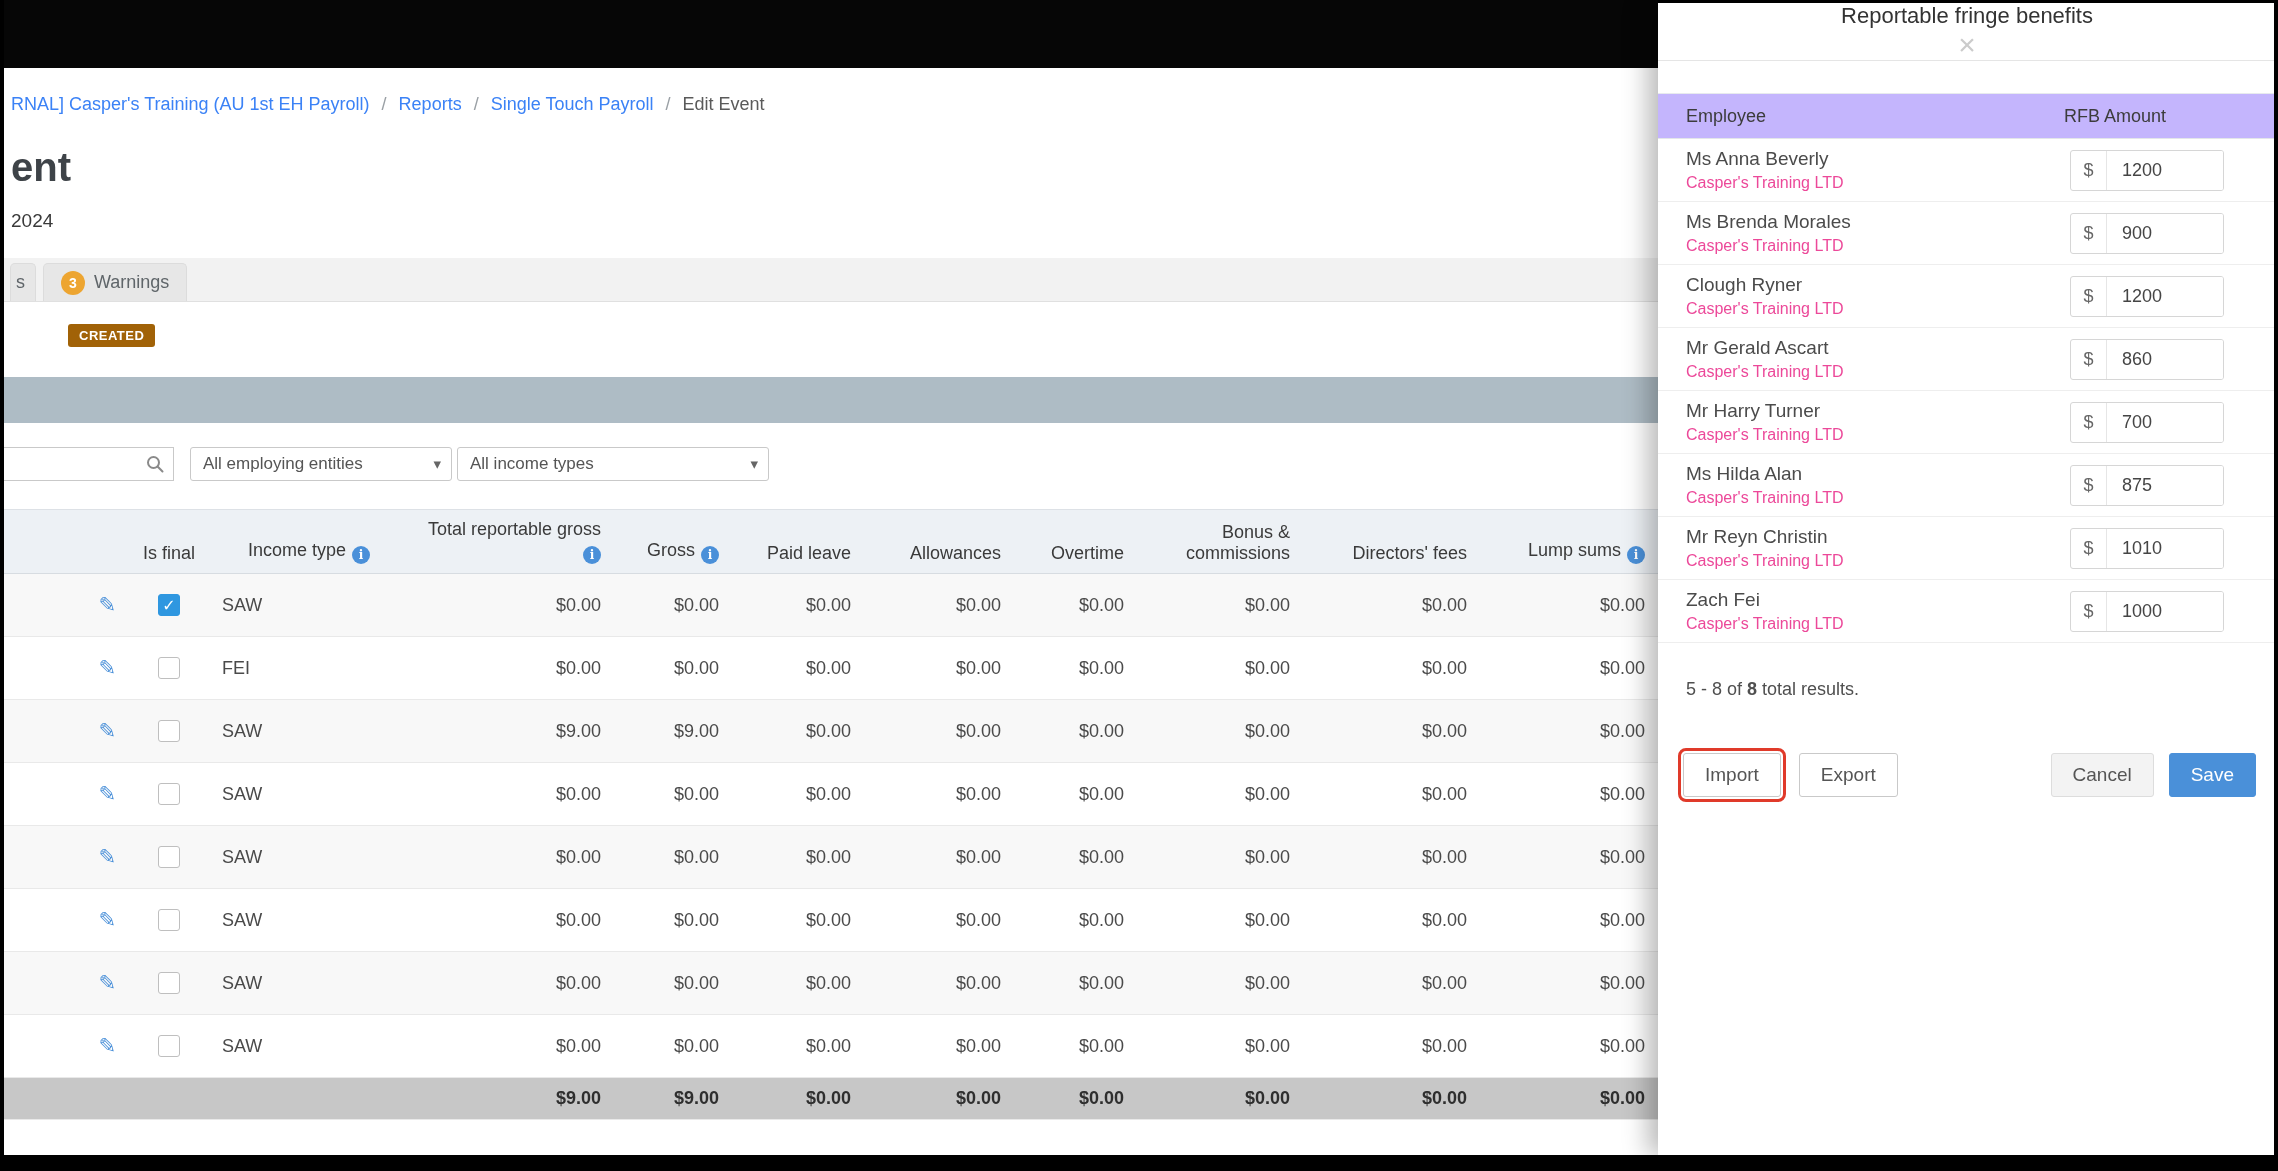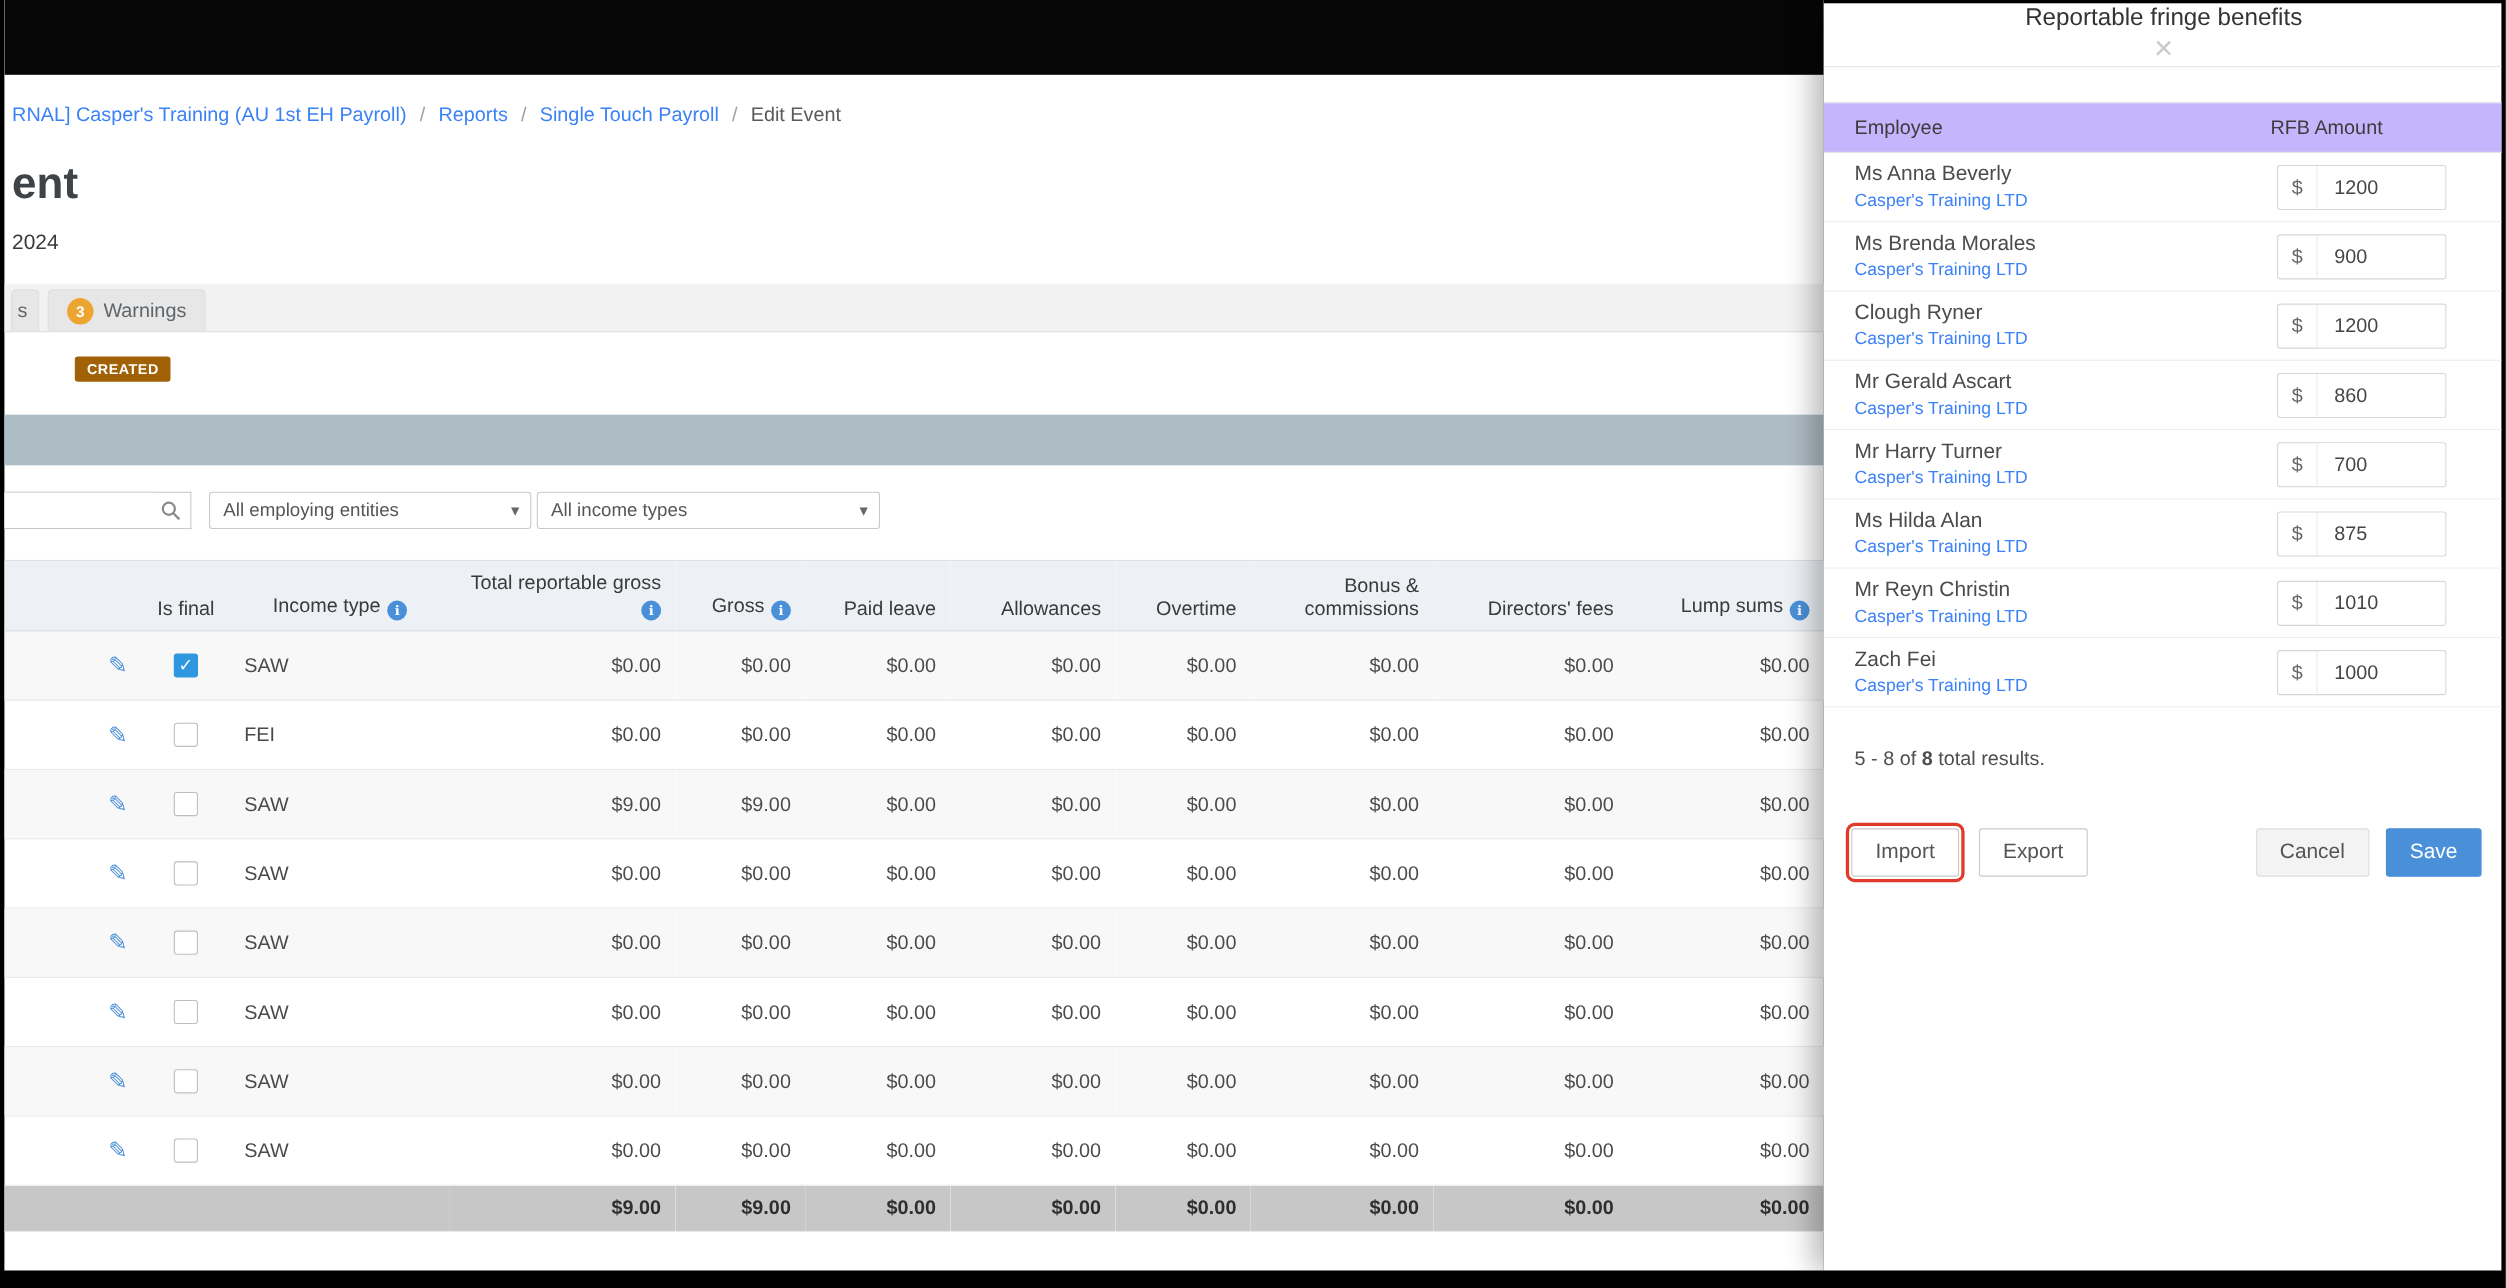--- a/index.html
+++ b/index.html
@@ -39,21 +39,21 @@
 
   .filters { margin-top: 24px; display: flex; align-items: center; }
   .search-box { width: 170px; height: 34px; border: 1px solid #c9c9c9; border-left: none; display: flex;
                 align-items: center; background: #fff; }
   .search-input { border: none; outline: none; flex: 1; min-width: 0; height: 100%; font-size: 17px;
                   padding-left: 8px; font-family: inherit; color: #444; }
   .search-icon { padding: 0 8px 0 2px; display: flex; }
   .dropdown { height: 34px; border: 1px solid #c9c9c9; border-radius: 3px; background: #fff; display: flex;
               align-items: center; justify-content: space-between; padding: 0 10px 0 12px; font-size: 17px;
               color: #555; cursor: pointer; }
-  .dd-entities { width: 293px; margin-left: 16px; text-align: right; }
+  .dd-entities { width: 262px; margin-left: 16px; text-align: right; }
   .dd-income   { width: 312px; margin-left: 5px; }
   .chevron::after { content: "▾"; color: #666; font-size: 15px; }
 
   .stp-table { margin-top: 28px; width: 1654px; border-collapse: collapse; table-layout: fixed; font-size: 18px; }
   .stp-table thead th { background: #edf1f5; border-top: 1px solid #dde1e6; border-bottom: 1px solid #d7dce1;
                         font-weight: normal; color: #3a3a3a; padding: 9px 13px; vertical-align: bottom; line-height: 21px; margin-top: 44px; }
   th.c-num, td.c-num { text-align: right; }
   th.c-check { text-align: center; }
   .stp-table td { height: 63px; padding: 0 13px; border-bottom: 1px solid #e9e9e9; color: #4a4a4a; overflow: hidden; }
   .data-row:nth-child(odd) { background: #f8f8f8; }
@@ -79,21 +79,21 @@
   .modal-title { font-size: 22px; color: #333; }
   .close-icon { font-size: 30px; color: #cbcbcb; line-height: 1; cursor: pointer; }
   .close-icon::after { content: "×"; }
   .m-cols { margin-top: 32px; height: 46px; background: #c4b5fd; border-top: 1px solid #e7eaee;
             border-bottom: 1px solid #e3e6ea; display: flex; align-items: center; font-size: 18px; color: #3c3c3c; }
   .m-col-emp { width: 406px; padding-left: 28px; }
   .m-col-amt { flex: 1; }
   .m-row { height: 63px; display: flex; align-items: center; border-bottom: 1px solid #eee; }
   .m-emp { width: 406px; padding-left: 28px; }
   .m-name { font-size: 19px; color: #4b4b4b; margin-bottom: 4px; }
-  .m-co { font-size: 16px; color: #3b82f6; }
+  .m-co { font-size: 16px; color: #ec4899; }
   .m-amt { flex: 1; }
   .amount-group { display: flex; width: 154px; height: 41px; border: 1px solid #d6d6d6; border-radius: 3px;
                   margin-left: 6px; overflow: hidden; background: #fff; }
   .currency { width: 36px; border-right: 1px solid #e6e6e6; display: flex; align-items: center;
               justify-content: center; font-size: 18px; color: #666; }
   .amount-input { flex: 1; min-width: 0; border: none; outline: none; font-size: 18px; color: #454545;
                   padding-left: 15px; font-family: inherit; }
   .m-results { margin: 36px 0 0 28px; font-size: 18px; color: #4f4f4f; }
   .m-results b { font-weight: bold; }
   .m-actions { margin-top: 48px; display: flex; align-items: center; padding: 0 18px 0 20px; }

